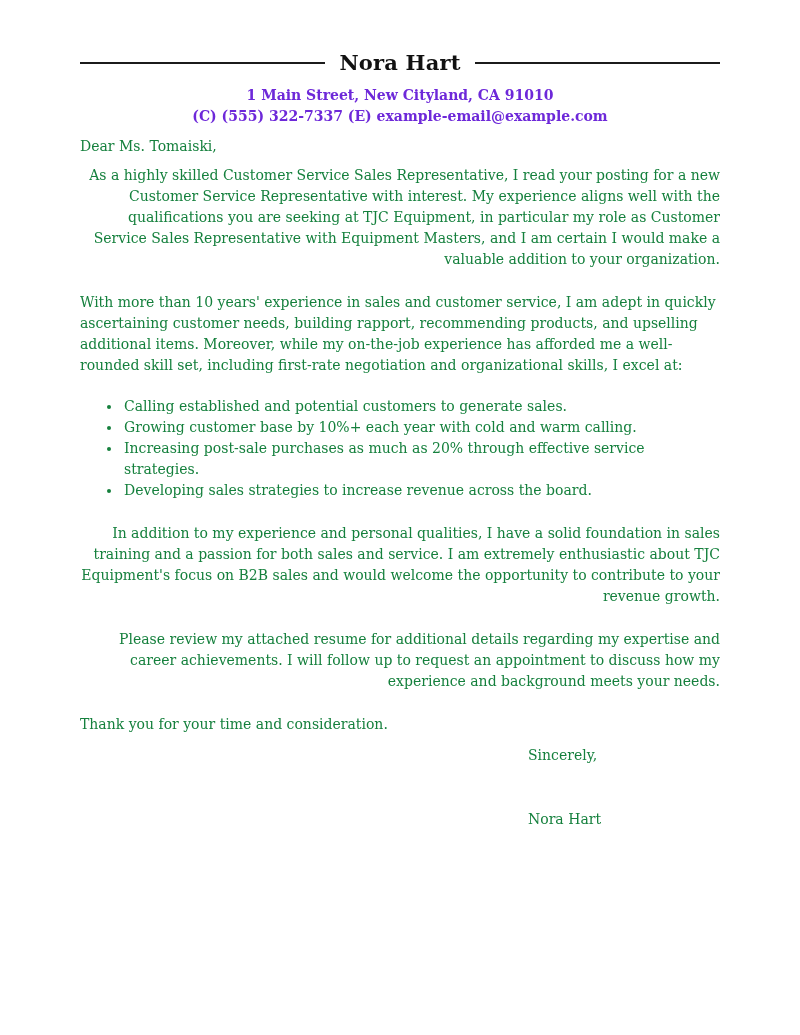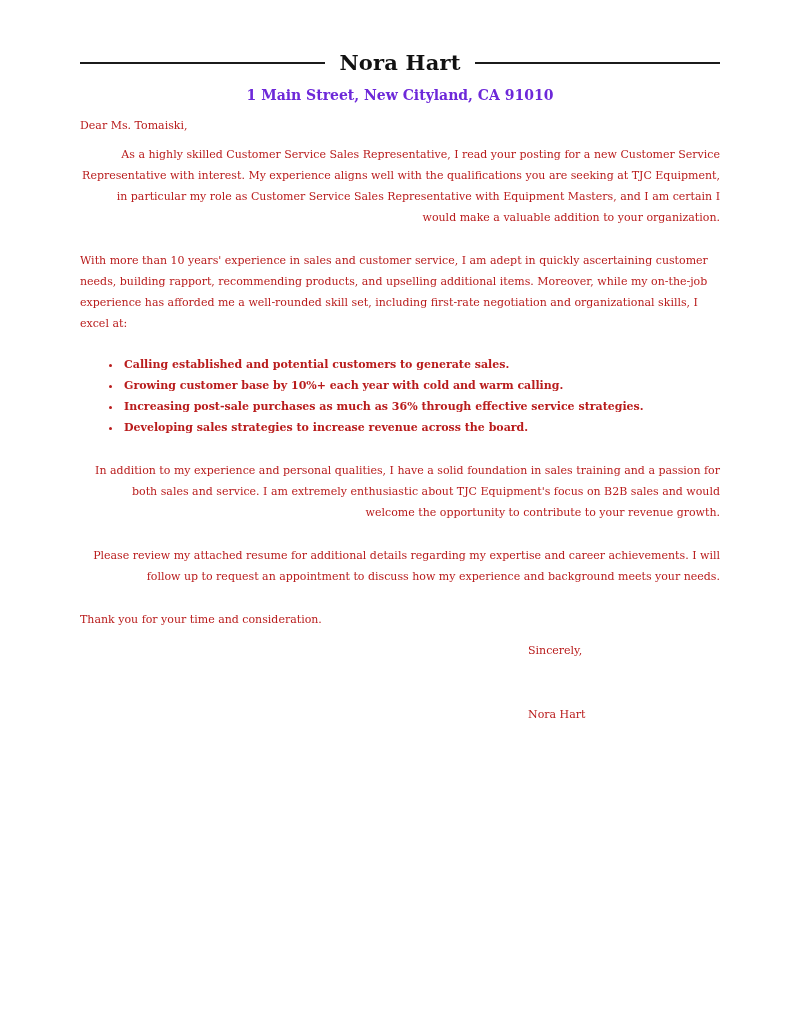--- a/index.html
+++ b/index.html
@@ -48,43 +48,42 @@
   .letterhead-lines {
     text-align: center;
     font-weight: bold;
     color: #6d28d9;
     font-size: 14px;
     line-height: 21px;
   }
 
   
   .letter-body {
-    font-size: 11px;
+    font-size: 14px;
     line-height: 21px;
-    color: #b91c1c;
+    color: #15803d;
   }
 
   .salutation {
     margin: 9px 0 8px 0;
   }
 
   .para {
     margin: 0 0 22px 0;
     text-align: right;
   }
 
   .para-tight {
     margin: 0 0 20px 0;
   }
 
   .bullet-list {
     margin: 0 0 22px 0;
     padding-left: 42px;
     list-style: disc;
-    font-weight: bold;
   }
 
   .bullet-list li {
     padding-left: 2px;
   }
 
   .thanks {
     margin: 0 0 10px 0;
   }
 
@@ -107,34 +106,35 @@
   <div class="content">
 
     <div class="letterhead">
       <div class="letterhead-name-row">
         <div class="header-rule"></div>
         <div class="author-name">Nora Hart</div>
         <div class="header-rule"></div>
       </div>
       <div class="letterhead-lines">
         <div>1 Main Street, New Cityland, CA 91010</div>
+        <div>(C) (555) 322-7337 (E) example-email@example.com</div>
       </div>
     </div>
 
     <div class="letter-body">
       <p class="salutation">Dear Ms. Tomaiski,</p>
 
       <p class="para">As a highly skilled Customer Service Sales Representative, I read your posting for a new Customer Service Representative with interest. My experience aligns well with the qualifications you are seeking at TJC Equipment, in particular my role as Customer Service Sales Representative with Equipment Masters, and I am certain I would make a valuable addition to your organization.</p>
 
       <p class="para-tight">With more than 10 years' experience in sales and customer service, I am adept in quickly ascertaining customer needs, building rapport, recommending products, and upselling additional items. Moreover, while my on-the-job experience has afforded me a well-rounded skill set, including first-rate negotiation and organizational skills, I excel at:</p>
 
       <ul class="bullet-list">
         <li>Calling established and potential customers to generate sales.</li>
         <li>Growing customer base by 10%+ each year with cold and warm calling.</li>
-        <li>Increasing post-sale purchases as much as 36% through effective service strategies.</li>
+        <li>Increasing post-sale purchases as much as 20% through effective service strategies.</li>
         <li>Developing sales strategies to increase revenue across the board.</li>
       </ul>
 
       <p class="para">In addition to my experience and personal qualities, I have a solid foundation in sales training and a passion for both sales and service. I am extremely enthusiastic about TJC Equipment's focus on B2B sales and would welcome the opportunity to contribute to your revenue growth.</p>
 
       <p class="para">Please review my attached resume for additional details regarding my expertise and career achievements. I will follow up to request an appointment to discuss how my experience and background meets your needs.</p>
 
       <p class="thanks">Thank you for your time and consideration.</p>
 
       <div class="signoff-block">

